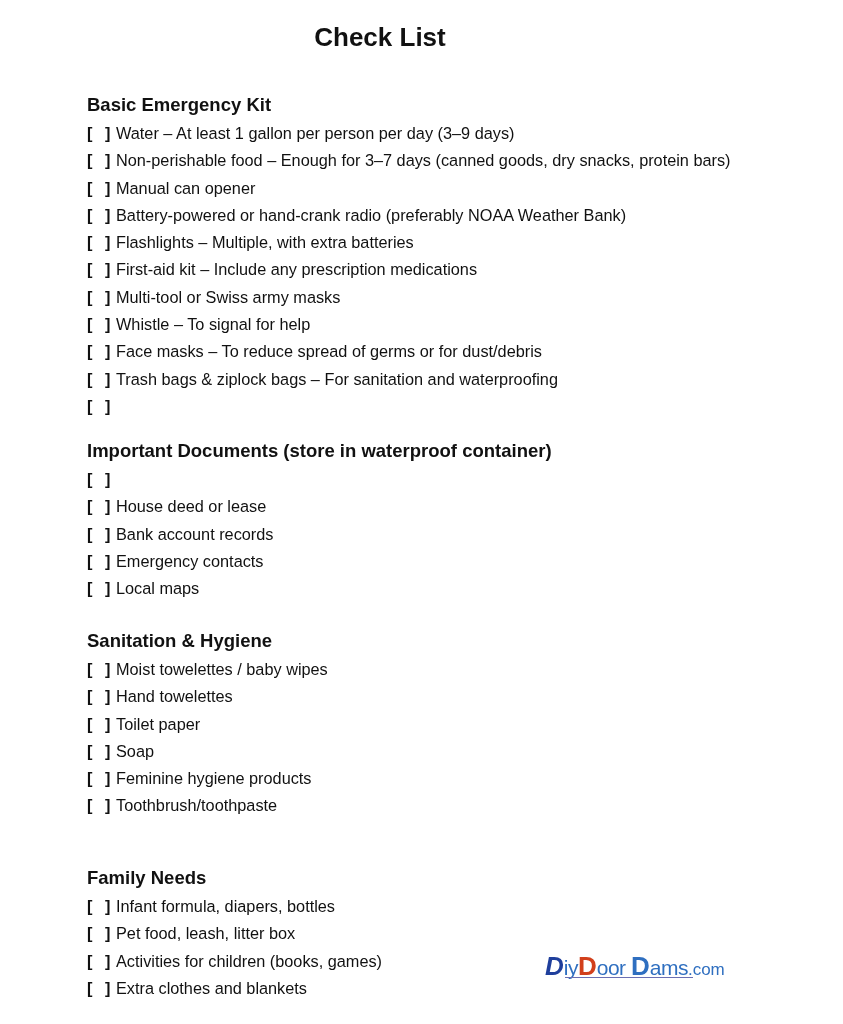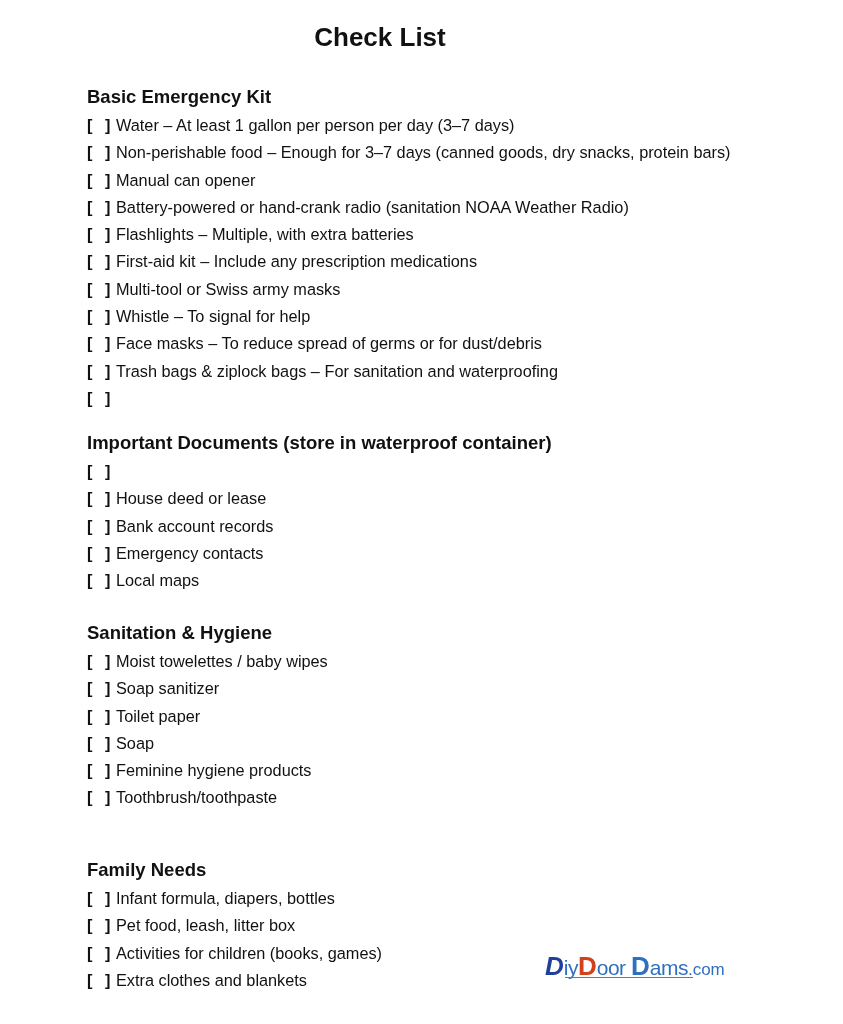--- a/index.html
+++ b/index.html
@@ -27,21 +27,21 @@
       margin: 0;
     }
     .section {
       position: absolute;
       left: 87px;
     }
     .section-heading {
       font-weight: bold;
       font-size: 18.5px;
       line-height: 22px;
-      margin: 4px 0 6px 0;
+      margin: 12px 0 6px 0;
       white-space: nowrap;
     }
     .items {
       list-style: none;
       margin: 0;
       padding: 0;
     }
     .item {
       height: 27.3px;
       font-size: 16.3px;
@@ -104,33 +104,33 @@
 </head>
 <body>
 
 <h1 class="title">Check List</h1>
 
 <div class="section" id="sec-0">
   <h2 class="section-heading">Basic Emergency Kit</h2>
   <ul class="items">
       <li class="item">
         <span class="checkbox"><span class="lb">[</span><span class="rb">]</span></span>
-        <span class="item-text">Water – At least 1 gallon per person per day (3–7 days)</span>
+        <span class="item-text">Water – At least 1 gallon per person per day (3–9 days)</span>
       </li>
       <li class="item">
         <span class="checkbox"><span class="lb">[</span><span class="rb">]</span></span>
         <span class="item-text">Non-perishable food – Enough for 3–7 days (canned goods, dry snacks, protein bars)</span>
       </li>
       <li class="item">
         <span class="checkbox"><span class="lb">[</span><span class="rb">]</span></span>
         <span class="item-text">Manual can opener</span>
       </li>
       <li class="item">
         <span class="checkbox"><span class="lb">[</span><span class="rb">]</span></span>
-        <span class="item-text">Battery-powered or hand-crank radio (sanitation NOAA Weather Radio)</span>
+        <span class="item-text">Battery-powered or hand-crank radio (preferably NOAA Weather Bank)</span>
       </li>
       <li class="item">
         <span class="checkbox"><span class="lb">[</span><span class="rb">]</span></span>
         <span class="item-text">Flashlights – Multiple, with extra batteries</span>
       </li>
       <li class="item">
         <span class="checkbox"><span class="lb">[</span><span class="rb">]</span></span>
         <span class="item-text">First-aid kit – Include any prescription medications</span>
       </li>
       <li class="item">
@@ -182,21 +182,21 @@
 
 <div class="section" id="sec-2">
   <h2 class="section-heading">Sanitation &amp; Hygiene</h2>
   <ul class="items">
       <li class="item">
         <span class="checkbox"><span class="lb">[</span><span class="rb">]</span></span>
         <span class="item-text">Moist towelettes / baby wipes</span>
       </li>
       <li class="item">
         <span class="checkbox"><span class="lb">[</span><span class="rb">]</span></span>
-        <span class="item-text">Soap sanitizer</span>
+        <span class="item-text">Hand towelettes</span>
       </li>
       <li class="item">
         <span class="checkbox"><span class="lb">[</span><span class="rb">]</span></span>
         <span class="item-text">Toilet paper</span>
       </li>
       <li class="item">
         <span class="checkbox"><span class="lb">[</span><span class="rb">]</span></span>
         <span class="item-text">Soap</span>
       </li>
       <li class="item">

